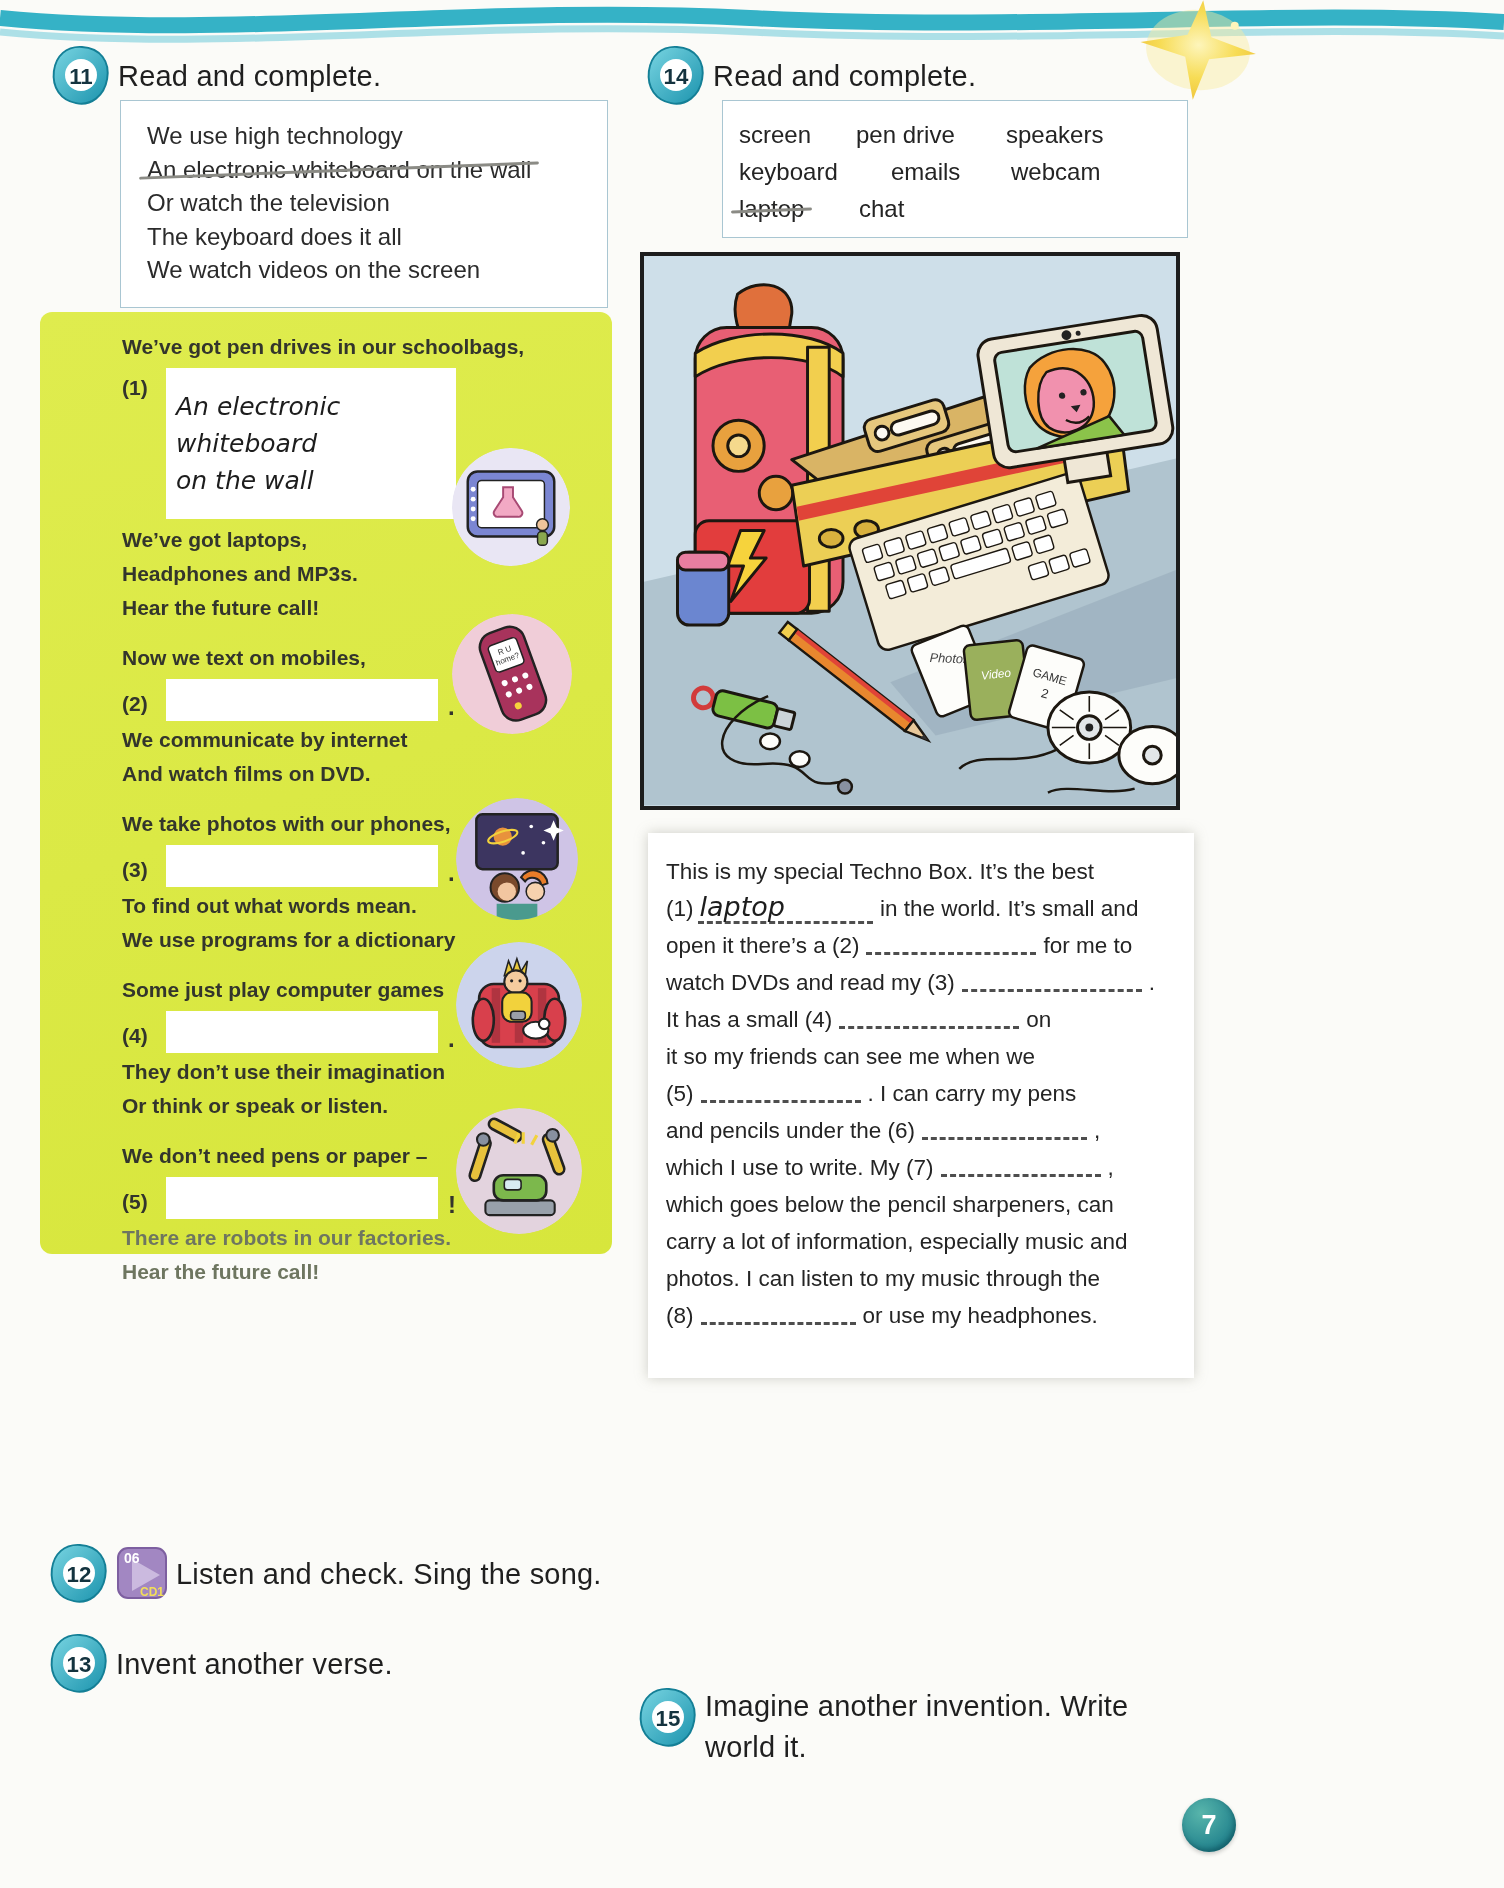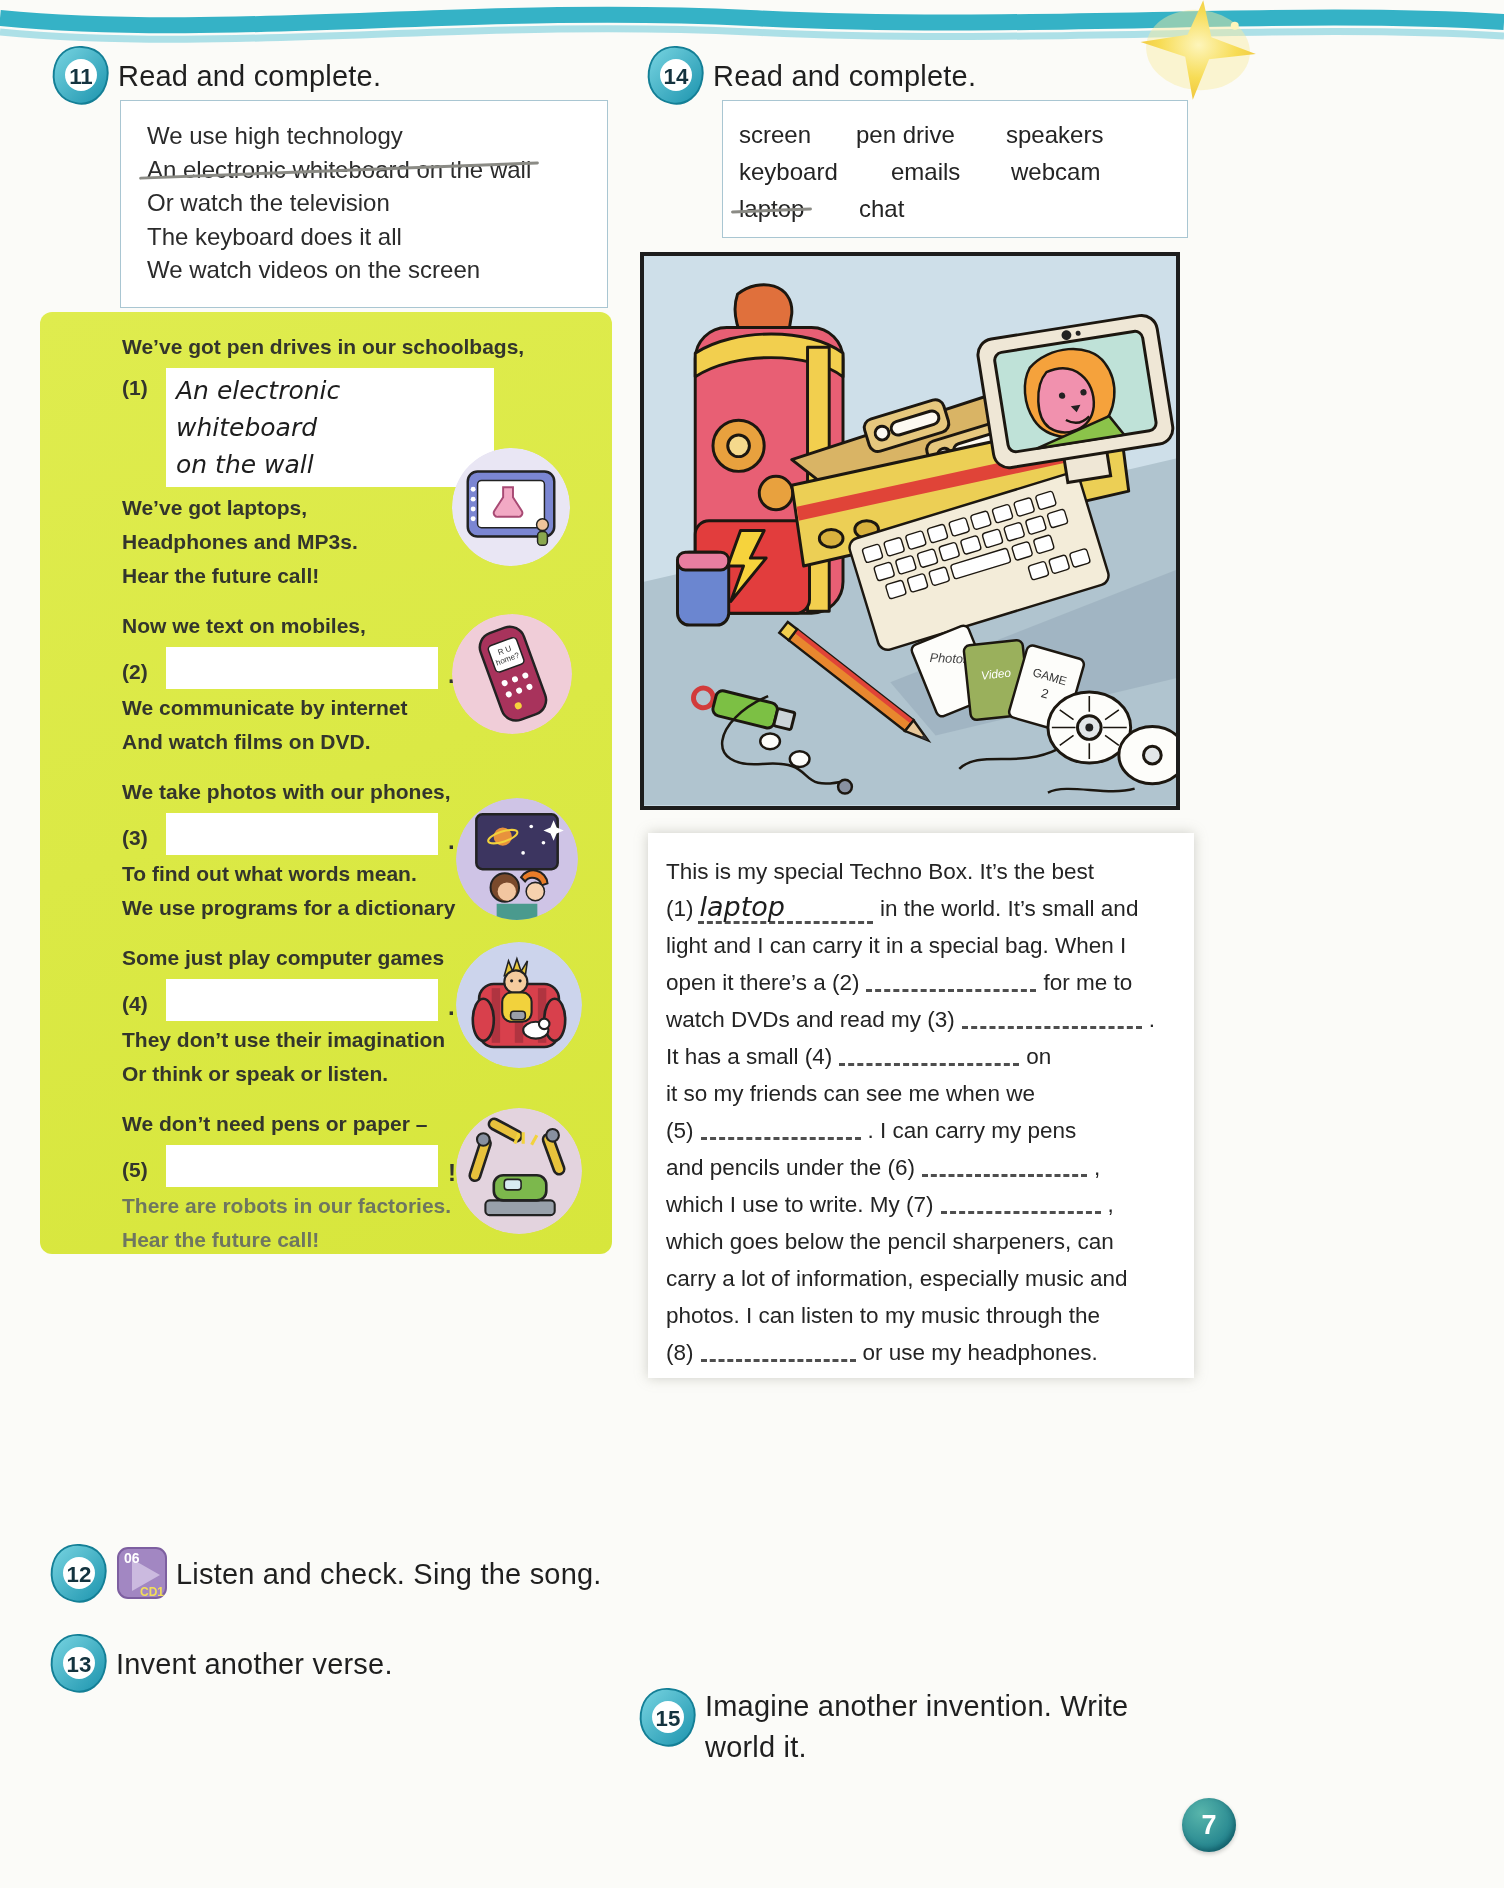--- a/index.html
+++ b/index.html
@@ -34,21 +34,21 @@
   .green-box{
     left:40px;top:312px;width:572px;height:942px;
     background:linear-gradient(160deg,#dfec4e,#d7e63c);
     border-radius:12px;padding:22px 0 0 82px;box-sizing:border-box;
   }
   .song-line{font-size:21px;line-height:26px;margin-bottom:8px;font-weight:bold;
     color:#33352c;white-space:nowrap}
   .gap{margin-top:24px}
   .answer-row{display:flex;align-items:flex-start;margin:6px 0 8px 0}
   .answer-num,.blank-num{font-size:21px;font-weight:bold;width:44px;color:#33352c;flex:none;padding-top:8px}
-  .answer-box{width:328px;min-height:84px;background:#fff;padding:4px 10px;box-sizing:border-box}
+  .answer-box{width:290px;min-height:84px;background:#fff;padding:20px 10px;box-sizing:border-box}
   .hand{font-style:italic;font-family:"DejaVu Sans",sans-serif;font-size:25px;line-height:37px;color:#1d1d1d}
   .answer-punct,.blank-punct{font-size:24px;font-weight:bold;margin-left:10px;align-self:flex-end;color:#33352c}
   .blank-row{display:flex;align-items:center;margin:4px 0 6px 0}
   .blank-box{width:272px;height:42px;background:#fff;flex:none}
   .muted{color:#6e7660}
   .vignette{position:absolute;border-radius:50%;overflow:hidden}
   .vignette svg{display:block}
 
   
   .cd-badge{width:54px;height:58px;flex:none}
@@ -471,21 +471,20 @@
 </div>
 
 <div class="abs story-card">
   <div class="story-line">This is my special Techno Box. It’s the best</div>
   <div class="story-line">
     <span>(1)</span><span class="ansline">
         <span class="hand">laptop</span>
         <span class="anstail"></span>
       </span><span>in the world. It’s small and</span>
   </div>
-  <div class="story-line">light and I can carry it in a special bag. When I</div>
   <div class="story-line">
     <span>open it there’s a (2)</span><span class="dashes d170"></span><span>for me to</span>
   </div>
   <div class="story-line">
     <span>watch DVDs and read my (3)</span><span class="dashes d180"></span><span>.</span>
   </div>
   <div class="story-line">
     <span>It has a small (4)</span><span class="dashes d180"></span><span>on</span>
   </div>
   <div class="story-line">it so my friends can see me when we</div>

